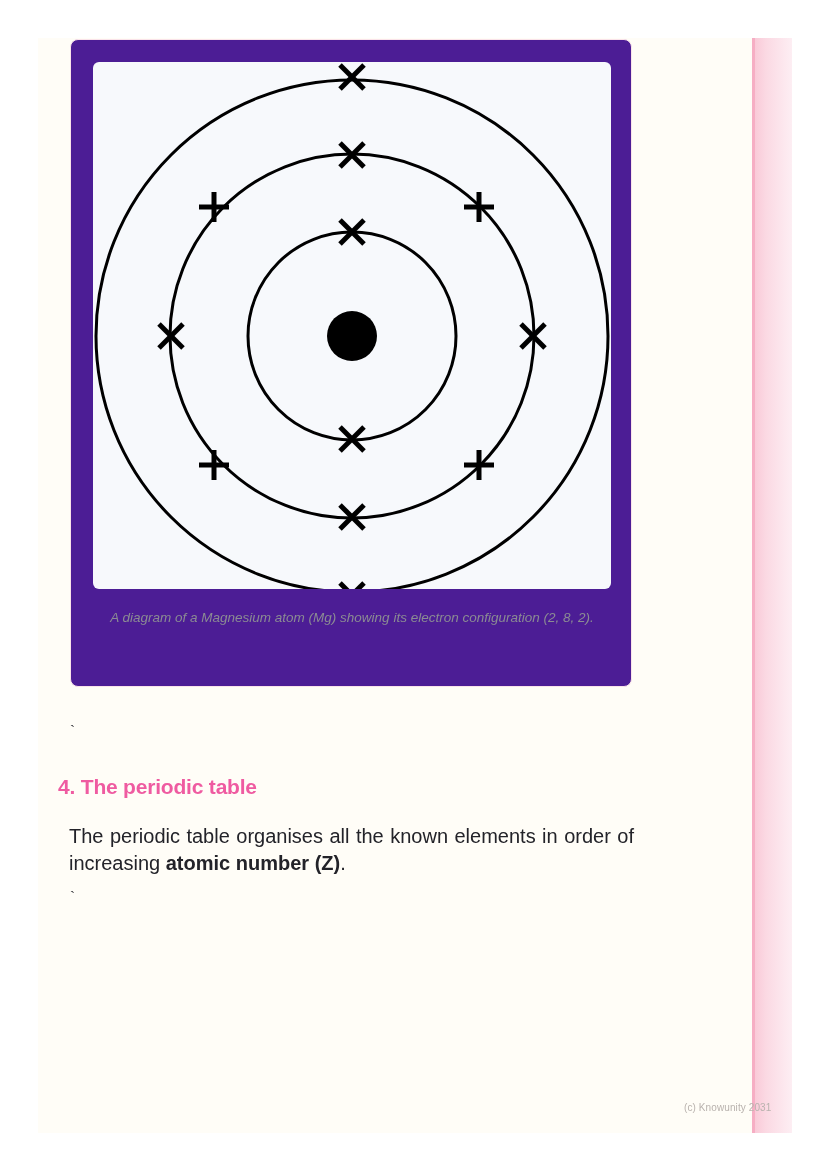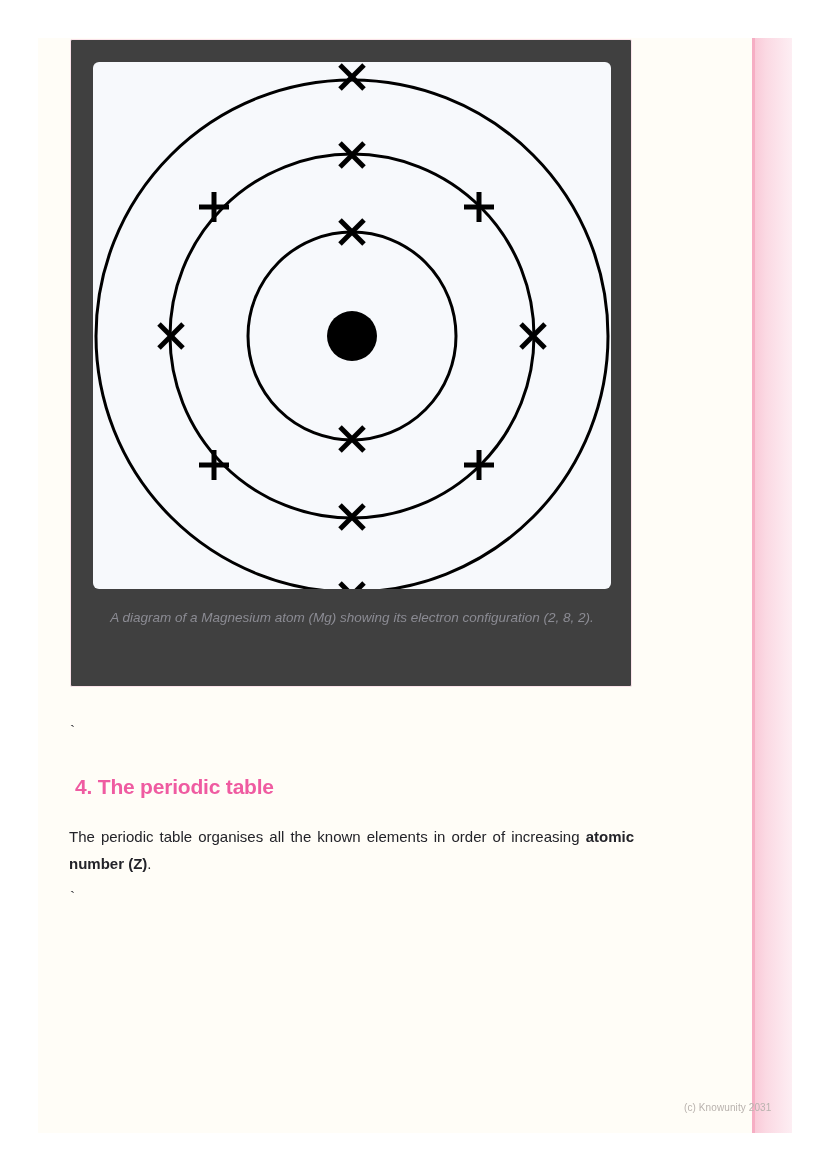--- a/index.html
+++ b/index.html
@@ -65,23 +65,23 @@
     background: #ffffff;
   }
 
   
   .figure-card {
     position: absolute;
     left: 70px;
     top: 39px;
     width: 562px;
     height: 648px;
-    background: #404040;
+    background: #4c1d95;
     border: 1px solid #fae3ea;
-    border-radius: 2px;
+    border-radius: 8px;
     box-sizing: border-box;
   }
   .figure-inner {
     position: absolute;
     left: 22px;
     top: 22px;
     width: 518px;
     height: 527px;
     background: #f7f9fc;
     border-radius: 6px;
@@ -109,33 +109,33 @@
     position: absolute;
     font-size: 15px;
     color: #2b2b31;
     font-family: "Liberation Serif", serif;
   }
   .tick-1 { left: 70px; top: 722px; }
   .tick-2 { left: 70px; top: 888px; }
 
   .heading {
     position: absolute;
-    left: 75px;
+    left: 58px;
     top: 775px;
     font-size: 21px;
     font-weight: bold;
     color: #ef5ba1;
     letter-spacing: -0.2px;
   }
   .para {
     position: absolute;
     left: 69px;
     top: 823px;
     width: 565px;
-    font-size: 15px;
+    font-size: 20px;
     line-height: 27px;
     color: #232329;
     text-align: justify;
   }
   .para b { font-weight: bold; }
 
   .footer {
     position: absolute;
     left: 684px;
     top: 1102px;

